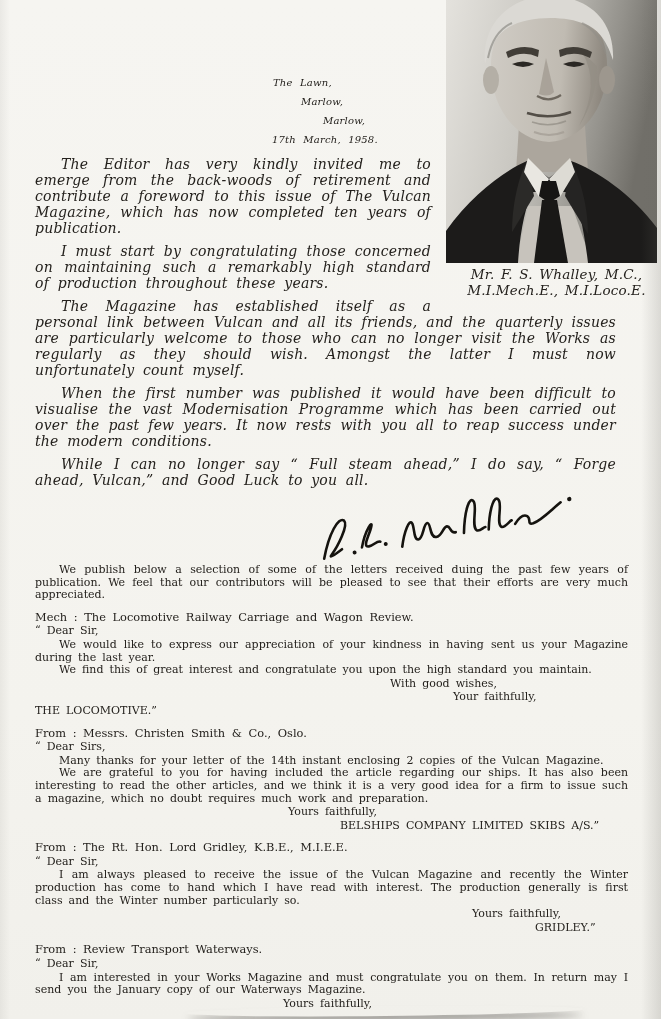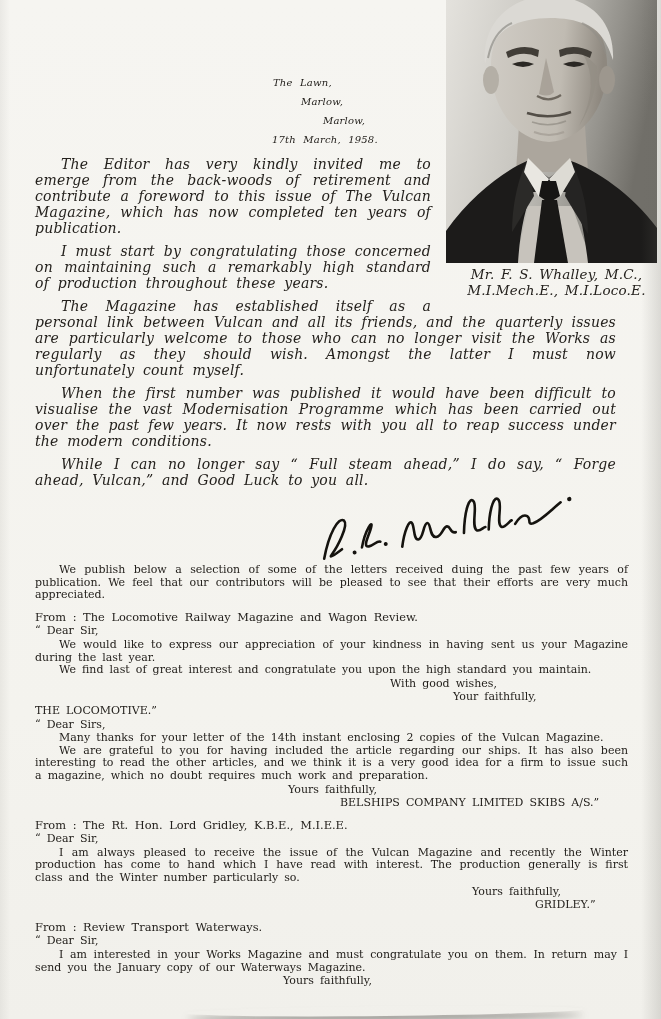--- a/index.html
+++ b/index.html
@@ -180,30 +180,31 @@
           <circle cx="79" cy="44" r="2" fill="#15130f"></circle>
           <circle cx="267" cy="25" r="2.2" fill="#15130f"></circle>
         </svg>
       </div>
     </section>
 
     <section class="letters">
       <p class="intro">We publish below a selection of some of the letters received duing the past few years of publication. We feel that our contributors will be pleased to see that their efforts are very much appreciated.</p>
 
       <div class="letter">
-        <div class="from-line">From : The Locomotive Railway Magazine and Wagon Review.</div>
+        <div class="from-line">Mech : The Locomotive Railway Carriage and Wagon Review.</div>
         <div class="salutation">“ Dear Sir,</div>
         <p>We would like to express our appreciation of your kindness in having sent us your Magazine during the last year.</p>
-        <p>We find last of great interest and congratulate you upon the high standard you maintain.</p>
+        <p>We find this of great interest and congratulate you upon the high standard you maintain.</p>
         <div class="close-line" style="margin-left:355px">With good wishes,</div>
         <div class="close-line" style="margin-left:418px">Your faithfully,</div>
         <div class="close-line" style="">THE LOCOMOTIVE.”</div>
       </div>
 
       <div class="letter">
+        <div class="from-line">From : Messrs. Christen Smith &amp; Co., Oslo.</div>
         <div class="salutation">“ Dear Sirs,</div>
         <p>Many thanks for your letter of the 14th instant enclosing 2 copies of the Vulcan Magazine.</p>
         <p>We are grateful to you for having included the article regarding our ships.  It has also been interesting to read the other articles, and we think it is a very good idea for a firm to issue such a magazine, which no doubt requires much work and preparation.</p>
         <div class="close-line" style="margin-left:253px">Yours faithfully,</div>
         <div class="close-line" style="margin-left:305px">BELSHIPS COMPANY LIMITED SKIBS A/S.”</div>
       </div>
 
       <div class="letter">
         <div class="from-line">From : The Rt. Hon. Lord Gridley, K.B.E., M.I.E.E.</div>
         <div class="salutation">“ Dear Sir,</div>

